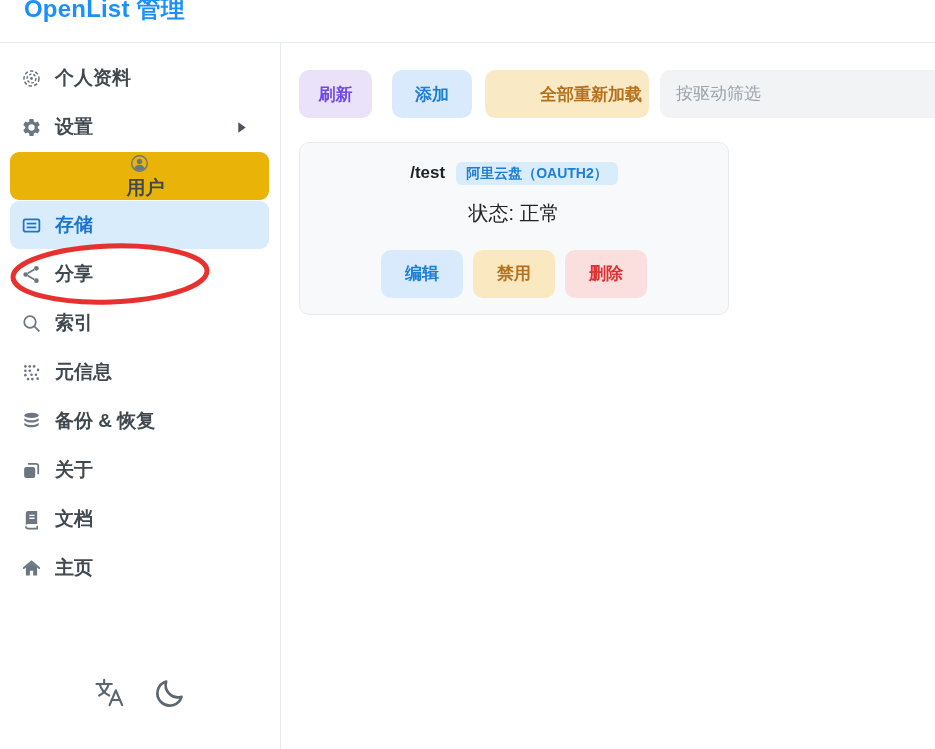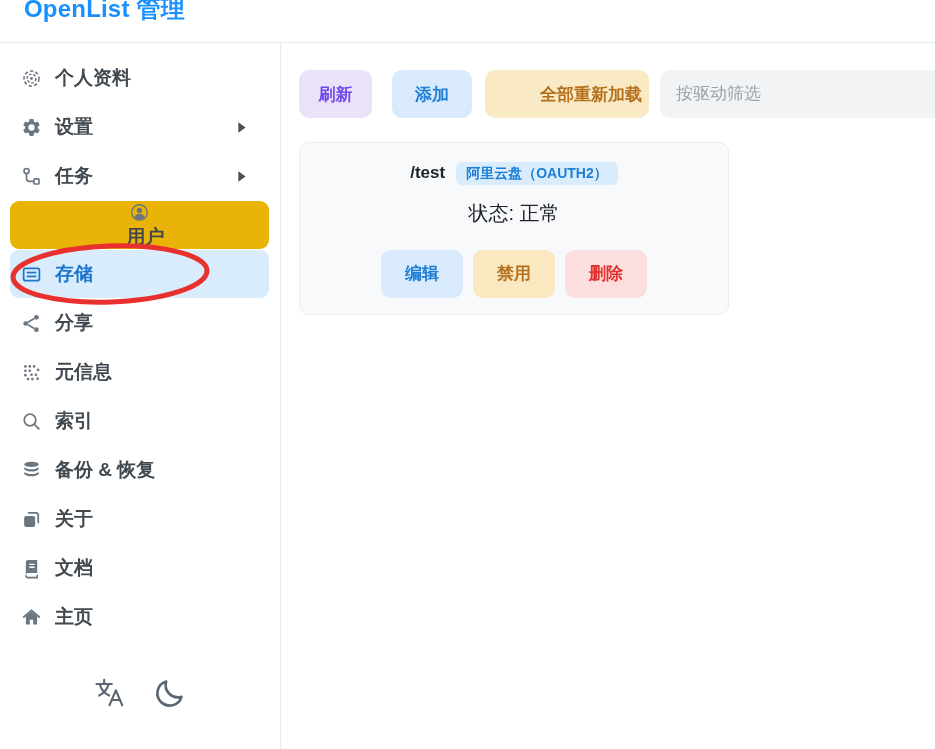--- a/index.html
+++ b/index.html
@@ -92,35 +92,20 @@
             </svg>
         </span>
         <span class="nav-label">设置</span>
         <span class="nav-arrow">
           <svg viewBox="0 0 24 24">
               <path fill="currentColor" d="M8 5.5l9.2 6.5L8 18.5z"></path>
             </svg>
         </span>
       </div>
 
-      <div class="nav-item">
-        <span class="nav-icon">
-          <svg viewBox="0 0 24 24" fill="none" stroke="currentColor" stroke-width="1.9">
-            <circle cx="6.3" cy="5.8" r="2.9"></circle>
-            <rect x="14.8" y="14.8" width="5.8" height="5.8" rx="1"></rect>
-            <path d="M6.3 8.7v5.6a3.2 3.2 0 0 0 3.2 3.2h5.3"></path>
-          </svg>
-        </span>
-        <span class="nav-label">任务</span>
-        <span class="nav-arrow">
-          <svg viewBox="0 0 24 24">
-              <path fill="currentColor" d="M8 5.5l9.2 6.5L8 18.5z"></path>
-            </svg>
-        </span>
-      </div>
 
       <div class="nav-item is-hover">
         <span class="nav-icon">
           <svg viewBox="0 0 24 24">
             <circle cx="12" cy="12" r="8.9" fill="none" stroke="currentColor" stroke-width="1.6"></circle>
             <circle cx="12" cy="9.6" r="3" fill="currentColor"></circle>
             <path fill="currentColor" d="M5.9 17.6c1.2-2.7 3.4-4.1 6.1-4.1s4.9 1.4 6.1 4.1a8.9 8.9 0 0 1-12.2 0z"></path>
           </svg>
         </span>
         <span class="nav-label">用户</span>
@@ -142,20 +127,30 @@
           <svg viewBox="0 0 24 24">
             <g fill="currentColor">
               <circle cx="17.6" cy="4.9" r="2.7"></circle>
                 <circle cx="5.4" cy="12" r="2.7"></circle>
                 <circle cx="17.6" cy="19.1" r="2.7"></circle>
             </g>
             <path stroke="currentColor" stroke-width="1.9" d="M7.8 10.6l7.4-4.4M7.8 13.4l7.4 4.4"></path>
           </svg>
         </span>
         <span class="nav-label">分享</span>
+      </div>
+
+      <div class="nav-item">
+        <span class="nav-icon">
+          <svg viewBox="0 0 24 24" fill="none" stroke="currentColor" stroke-width="2">
+            <circle cx="10.3" cy="10.3" r="6.6"></circle>
+            <line x1="15.3" y1="15.3" x2="21" y2="21"></line>
+          </svg>
+        </span>
+        <span class="nav-label">索引</span>
       </div>
 
       <div class="nav-item">
         <span class="nav-icon">
           <svg viewBox="0 0 24 24" fill="currentColor">
             <circle cx="5" cy="5" r="1.5"></circle>
               <circle cx="10" cy="5" r="1.5"></circle>
               <circle cx="15" cy="5" r="1.5"></circle>
             <circle cx="5" cy="10" r="1.5"></circle>
               <circle cx="10" cy="10" r="1.5"></circle>
@@ -166,30 +161,20 @@
             <circle cx="8" cy="19.5" r="1.5"></circle>
               <circle cx="13" cy="19.5" r="1.5"></circle>
               <circle cx="19" cy="19" r="1.5"></circle>
           </svg>
         </span>
         <span class="nav-label">元信息</span>
       </div>
 
       <div class="nav-item">
         <span class="nav-icon">
-          <svg viewBox="0 0 24 24" fill="none" stroke="currentColor" stroke-width="2">
-            <circle cx="10.3" cy="10.3" r="6.6"></circle>
-            <line x1="15.3" y1="15.3" x2="21" y2="21"></line>
-          </svg>
-        </span>
-        <span class="nav-label">索引</span>
-      </div>
-
-      <div class="nav-item">
-        <span class="nav-icon">
           <svg viewBox="0 0 24 24" fill="currentColor">
             <ellipse cx="12" cy="5" rx="8.2" ry="2.9"></ellipse>
             <path d="M3.8 8.3c1.6 1.5 4.7 2.3 8.2 2.3s6.6-.8 8.2-2.3v2.6c-1.6 1.5-4.7 2.3-8.2 2.3s-6.6-.8-8.2-2.3z"></path>
             <path d="M3.8 13.6c1.6 1.5 4.7 2.3 8.2 2.3s6.6-.8 8.2-2.3v2.6c-1.6 1.5-4.7 2.3-8.2 2.3s-6.6-.8-8.2-2.3z"></path>
           </svg>
         </span>
         <span class="nav-label">备份 &amp; 恢复</span>
       </div>
 
       <div class="nav-item">

